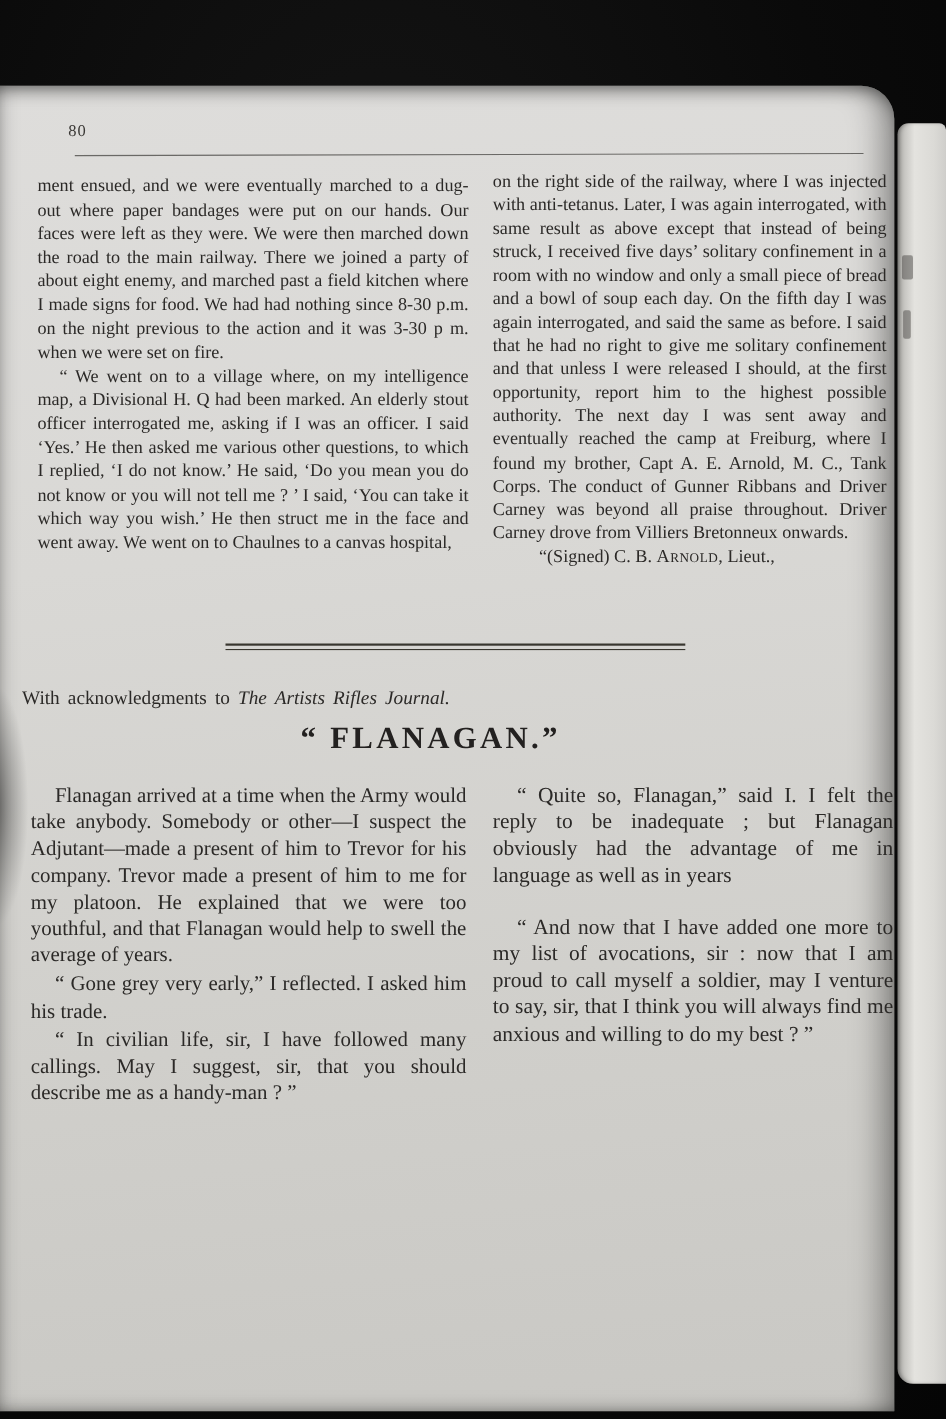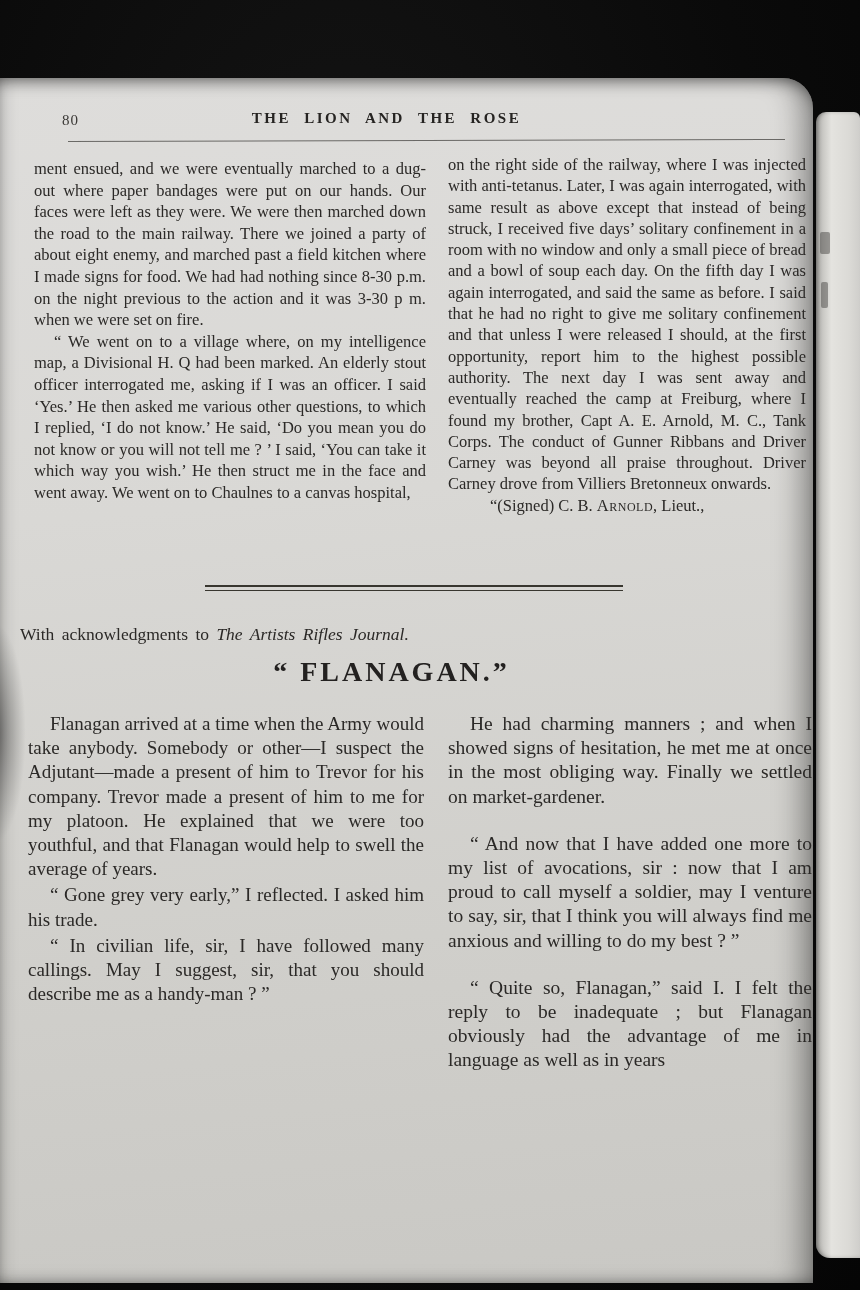--- a/index.html
+++ b/index.html
@@ -141,21 +141,20 @@
 </style>
 </head>
 <body>
 
 <div class="photo">
 
   <div class="page">
 
     <div class="page-number">80</div>
 
-    <div class="running-title">THE LION AND THE ROSE</div>
 
     <div class="header-rule"></div>
 
     <div class="col col-left-top">
         <p>ment ensued, and we were eventually marched to a dug-out where paper bandages were put on our hands.  Our faces were left as they were.   We were then marched down the road to the main railway.   There we joined a party of about eight enemy, and marched past a field kitchen where I made signs for food.   We had had nothing since 8-30 p.m. on the night previous to the action and it was 3-30 p m. when we were set on fire.</p>
         <p>“ We went on to a village where, on my intelligence map, a Divisional H. Q had been marked.  An elderly stout officer interrogated me, asking if I was an officer.  I said ‘Yes.’  He then asked me various other questions, to which I replied, ‘I do not know.’  He said, ‘Do you mean you do not know or you will not tell me ? ’  I said, ‘You can take it which way you wish.’  He then struct me in the face and went away.  We went on to Chaulnes to a canvas hospital,</p>
       </div>
 
     <div class="col col-right-top">
       <div>
@@ -170,23 +169,22 @@
 
     <div class="flanagan-title">“ FLANAGAN.”</div>
 
     <div class="col col-left-flan">
         <p>Flanagan arrived at a time when the Army would take anybody. Somebody or other—I suspect the Adjutant—made a present of him to Trevor for his company.  Trevor made a present of him to me for my platoon.  He explained that we were too youthful, and that Flanagan would help to swell the average of years.</p>
         <p>“ Gone grey very early,” I reflected.  I asked him his trade.</p>
         <p>“ In civilian life, sir, I have followed many callings.  May I suggest, sir, that you should describe me as a handy-man ? ”</p>
       </div>
 
     <div class="col col-right-flan">
-        <p>He had charming manners ; and when I showed signs of hesitation, he met me at once in the most obliging way.  Finally we settled on market-gardener.</p>
+        <p>“ Quite so, Flanagan,” said I.  I felt the reply to be inadequate ; but Flanagan obviously had the advantage of me in language as well as in years</p>
         <p>“ And now that I have added one more to my list of avocations, sir : now that I am proud to call myself a soldier, may I venture to say, sir, that I think you will always find me anxious and willing to do my best ? ”</p>
-        <p>“ Quite so, Flanagan,” said I.  I felt the reply to be inadequate ; but Flanagan obviously had the advantage of me in language as well as in years</p>
       </div>
 
   </div>
 
   <div class="edge-strip"></div>
   <div class="edge-mark m1"></div>
   <div class="edge-mark m2"></div>
 
 </div>
 

